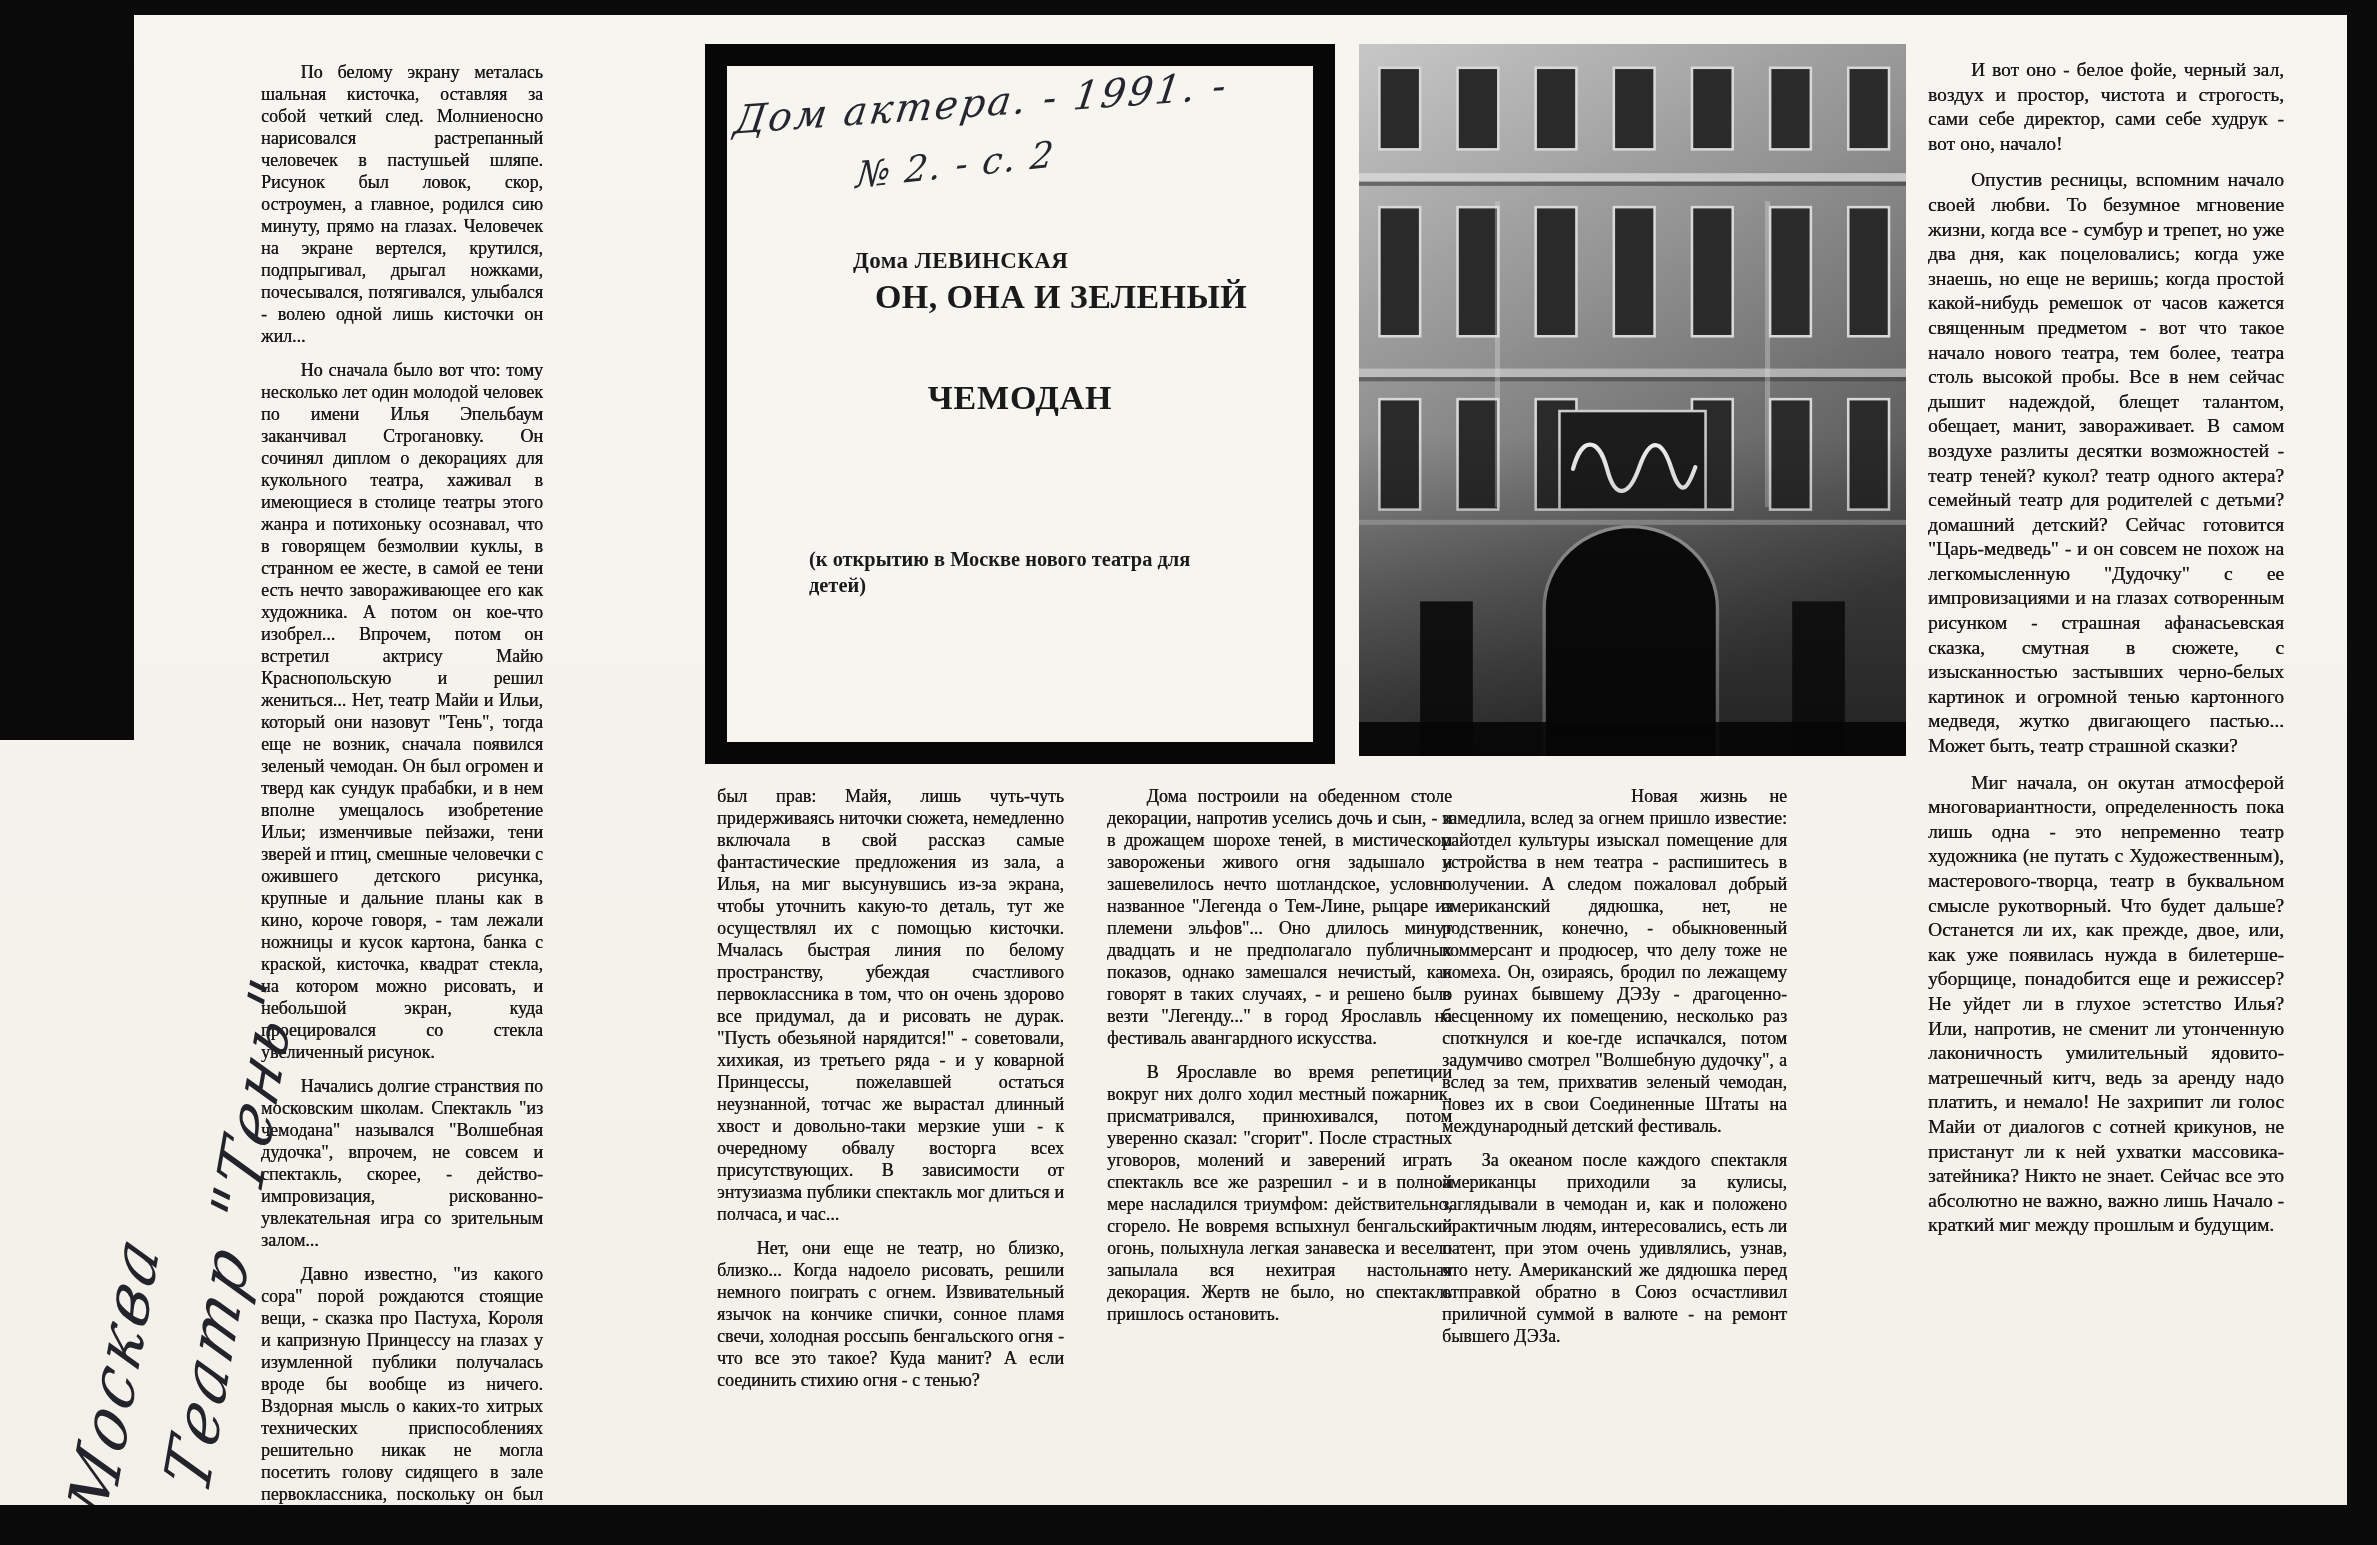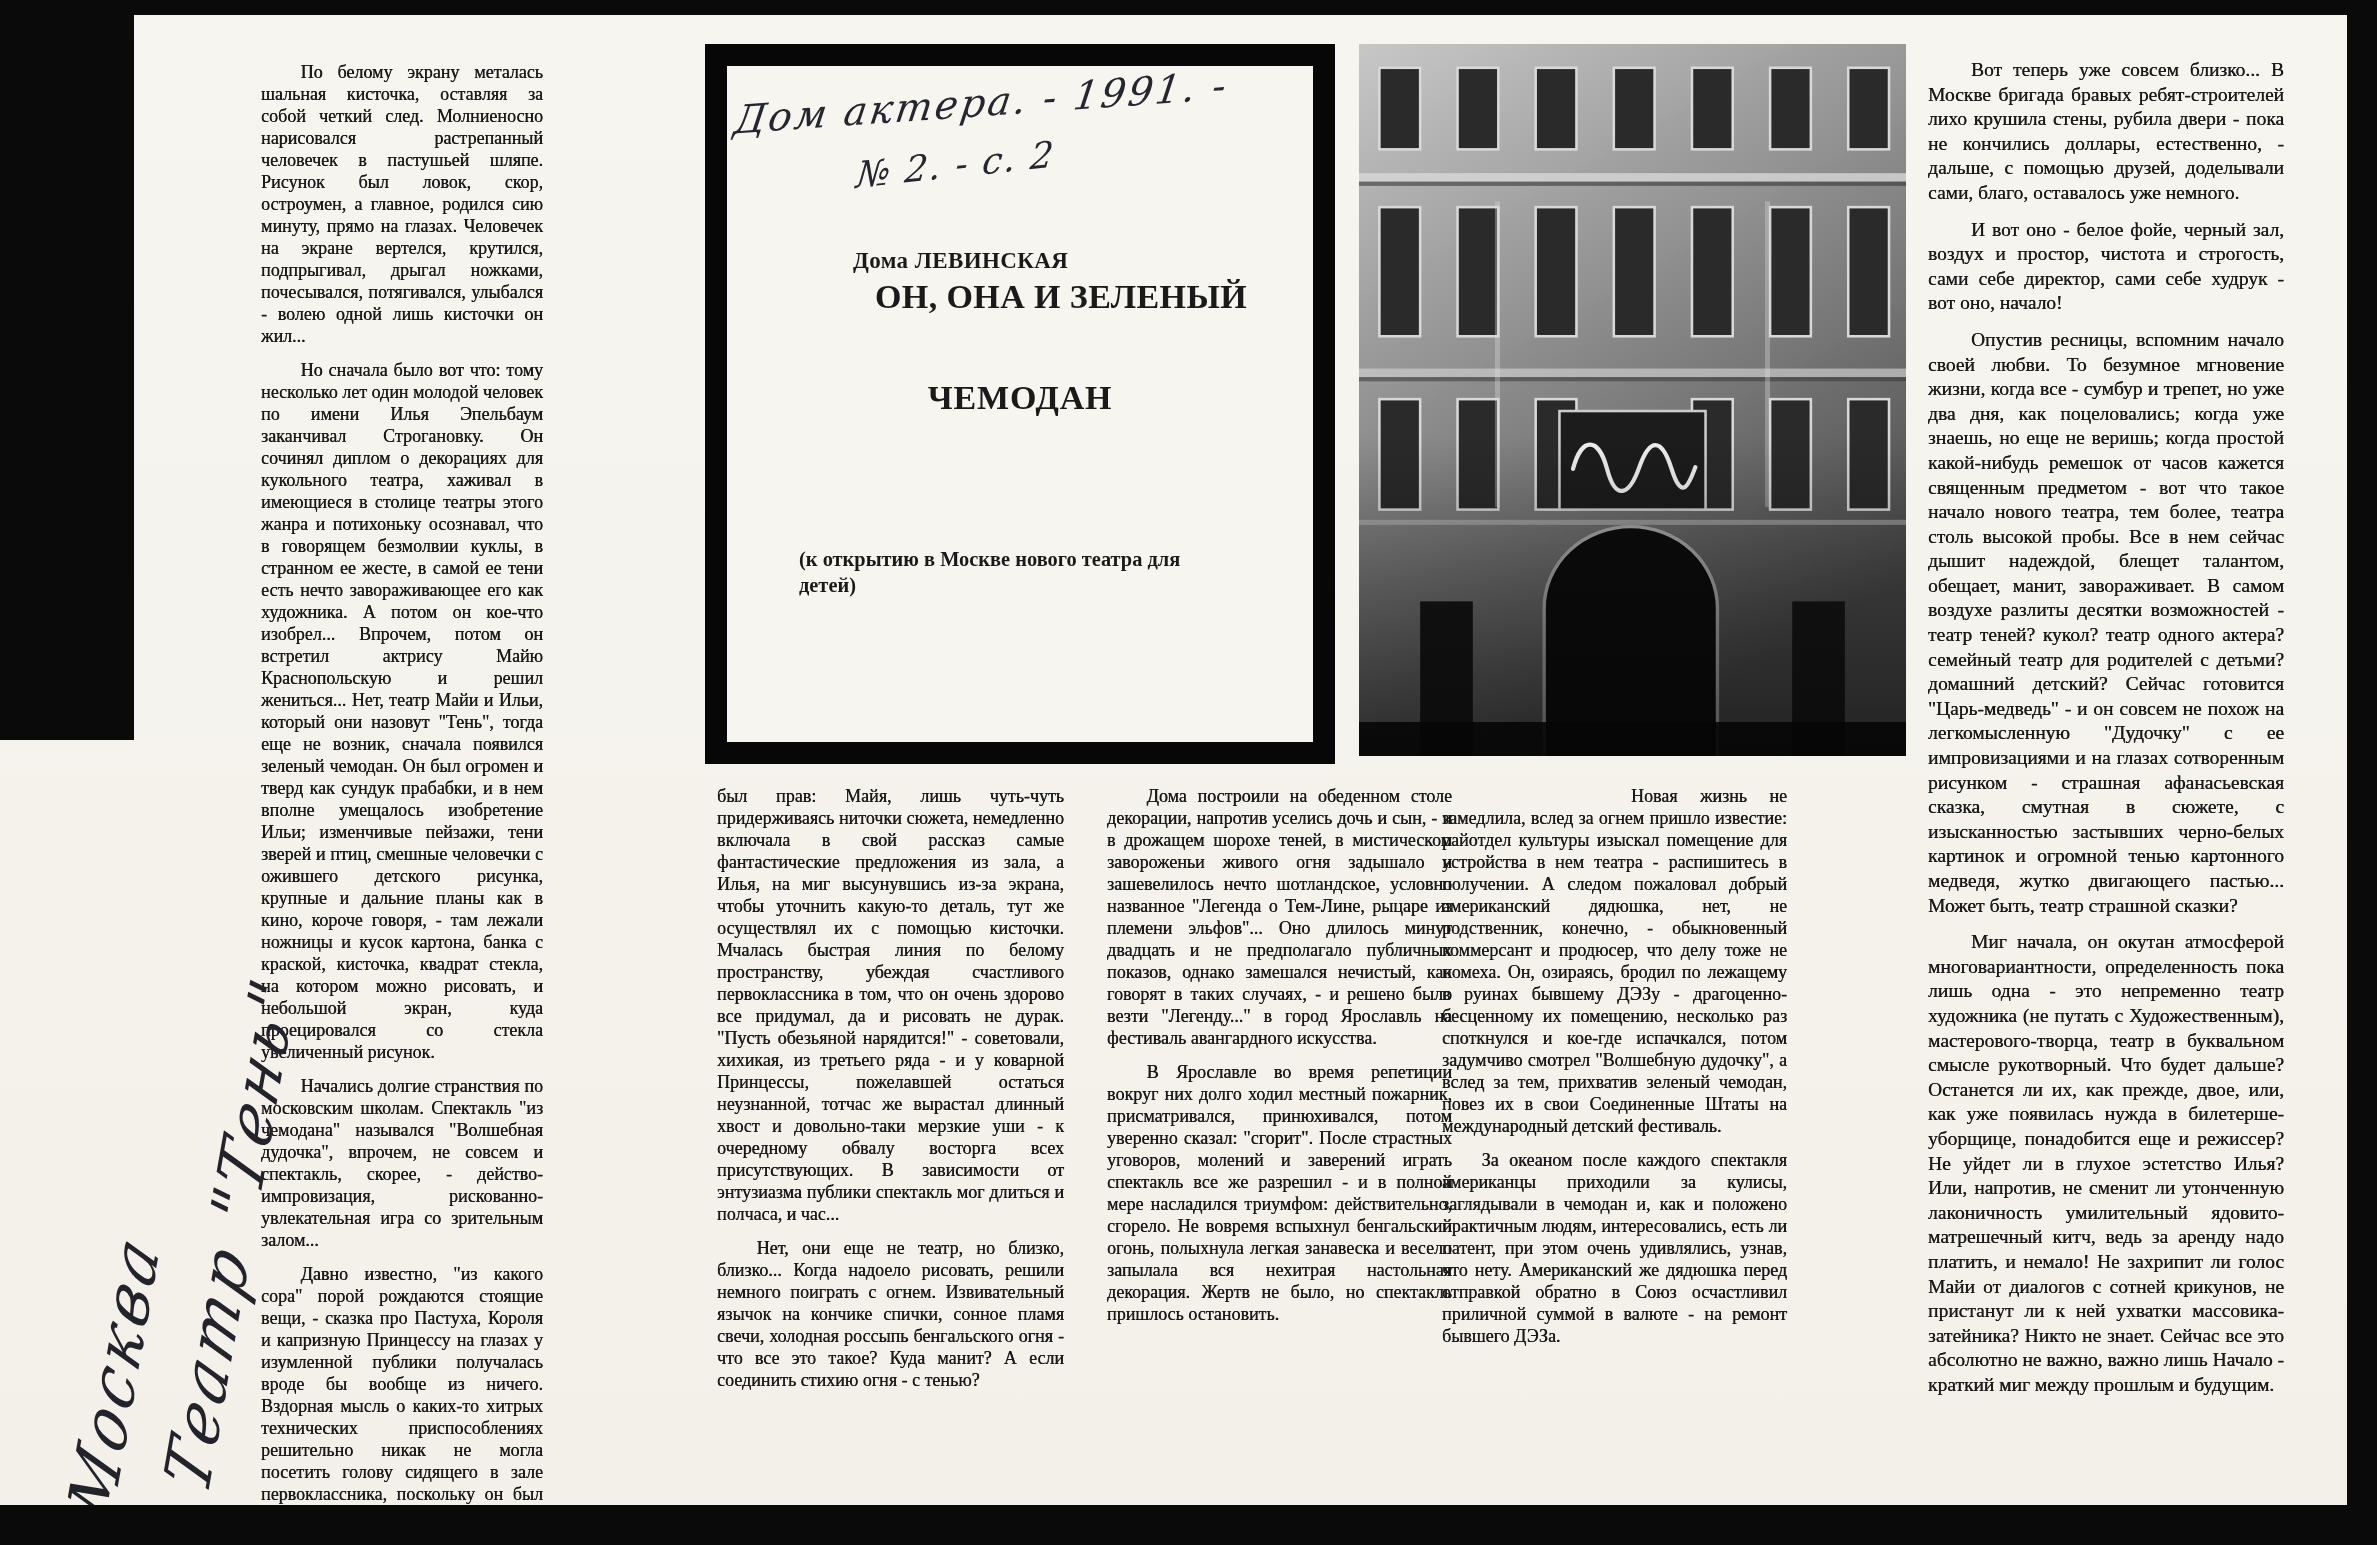--- a/index.html
+++ b/index.html
@@ -46,21 +46,21 @@
     position:absolute;left:705px;top:44px;width:630px;height:720px;z-index:2;
     border:22px solid #070707;box-sizing:border-box;background:#f7f5f0;
   }
   .box-inner{position:relative;width:100%;height:100%;}
   .hand{font-family:"DejaVu Serif",serif;font-style:italic;color:#262630;white-space:nowrap;}
   .hand1{position:absolute;top:13.6px;left:6.8px;font-size:39px;letter-spacing:2.5px;transform:rotate(-4deg) skewX(-12deg);}
   .hand2{position:absolute;top:78px;left:129px;font-size:36px;letter-spacing:1.7px;transform:rotate(-6deg) skewX(-12deg);}
   .author{position:absolute;top:182px;left:126px;font-size:23px;font-weight:bold;letter-spacing:0.4px;}
   .title1{position:absolute;top:212px;left:124px;font-size:34px;font-weight:bold;letter-spacing:0.4px;white-space:nowrap;margin-left:24px;}
   .title2{position:absolute;top:277px;left:0;width:100%;text-align:center;font-size:34px;font-weight:bold;letter-spacing:0.8px;margin-top:36px;}
-  .subtitle{position:absolute;top:481px;left:72px;width:442px;font-size:20.4px;font-weight:bold;line-height:25.5px;text-align:left;}
+  .subtitle{position:absolute;top:481px;left:82px;width:442px;font-size:20.4px;font-weight:bold;line-height:25.5px;text-align:left;}
 
   
   .photo{
     position:absolute;left:1359px;top:44px;width:547px;height:712px;z-index:2;
     background:#777;overflow:hidden;filter:grayscale(1) contrast(1.04);
     box-shadow:0 0 0 0.8px #9a968d inset;
   }
   .photo svg{display:block;width:100%;height:100%;}
 </style>
 </head>
@@ -172,20 +172,19 @@
     <p>Дома построили на обеденном столе декорации, напротив уселись дочь и сын, - и в дрожащем шорохе теней, в мистическом завороженьи живого огня задышало и зашевелилось нечто шотландское, условно названное "Легенда о Тем-Лине, рыцаре из племени эльфов"... Оно длилось минут двадцать и не предполагало публичных показов, однако замешался нечистый, как говорят в таких случаях, - и решено было везти "Легенду..." в город Ярославль на фестиваль авангардного искусства.</p>
     <p>В Ярославле во время репетиции вокруг них долго ходил местный пожарник, присматривался, принюхивался, потом уверенно сказал: "сгорит". После страстных уговоров, молений и заверений играть спектакль все же разрешил - и в полной мере насладился триумфом: действительно, сгорело. Не вовремя вспыхнул бенгальский огонь, полыхнула легкая занавеска и весело запылала вся нехитрая настольная декорация. Жертв не было, но спектакль пришлось остановить.</p>
   </div>
 
   <div class="col col4">
     <p class="deep">Новая жизнь не замедлила, вслед за огнем пришло известие: райотдел культуры изыскал помещение для устройства в нем театра - распишитесь в получении. А следом пожаловал добрый американский дядюшка, нет, не родственник, конечно, - обыкновенный коммерсант и продюсер, что делу тоже не помеха. Он, озираясь, бродил по лежащему в руинах бывшему ДЭЗу - драгоценно-бесценному их помещению, несколько раз споткнулся и кое-где испачкался, потом задумчиво смотрел "Волшебную дудочку", а вслед за тем, прихватив зеленый чемодан, повез их в свои Соединенные Штаты на международный детский фестиваль.</p>
     <p>За океаном после каждого спектакля американцы приходили за кулисы, заглядывали в чемодан и, как и положено практичным людям, интересовались, есть ли патент, при этом очень удивлялись, узнав, что нету. Американский же дядюшка перед отправкой обратно в Союз осчастливил приличной суммой в валюте - на ремонт бывшего ДЭЗа.</p>
   </div>
 
   <div class="col col5">
-    <p>Вот теперь уже совсем близко... В Москве бригада бравых ребят-строителей лихо крушила стены, рубила двери - пока не кончились доллары, естественно, - дальше, с помощью друзей, доделывали сами, благо, оставалось уже немного.</p>
     <p>И вот оно - белое фойе, черный зал, воздух и простор, чистота и строгость, сами себе директор, сами себе худрук - вот оно, начало!</p>
     <p>Опустив ресницы, вспомним начало своей любви. То безумное мгновение жизни, когда все - сумбур и трепет, но уже два дня, как поцеловались; когда уже знаешь, но еще не веришь; когда простой какой-нибудь ремешок от часов кажется священным предметом - вот что такое начало нового театра, тем более, театра столь высокой пробы. Все в нем сейчас дышит надеждой, блещет талантом, обещает, манит, завораживает. В самом воздухе разлиты десятки возможностей - театр теней? кукол? театр одного актера? семейный театр для родителей с детьми? домашний детский? Сейчас готовится "Царь-медведь" - и он совсем не похож на легкомысленную "Дудочку" с ее импровизациями и на глазах сотворенным рисунком - страшная афанасьевская сказка, смутная в сюжете, с изысканностью застывших черно-белых картинок и огромной тенью картонного медведя, жутко двигающего пастью... Может быть, театр страшной сказки?</p>
     <p>Миг начала, он окутан атмосферой многовариантности, определенность пока лишь одна - это непременно театр художника (не путать с Художественным), мастерового-творца, театр в буквальном смысле рукотворный. Что будет дальше? Останется ли их, как прежде, двое, или, как уже появилась нужда в билетерше-уборщице, понадобится еще и режиссер? Не уйдет ли в глухое эстетство Илья? Или, напротив, не сменит ли утонченную лаконичность умилительный ядовито-матрешечный китч, ведь за аренду надо платить, и немало! Не захрипит ли голос Майи от диалогов с сотней крикунов, не пристанут ли к ней ухватки массовика-затейника? Никто не знает. Сейчас все это абсолютно не важно, важно лишь Начало - краткий миг между прошлым и будущим.</p>
   </div>
 
 </div>
 
 
 </body></html>

